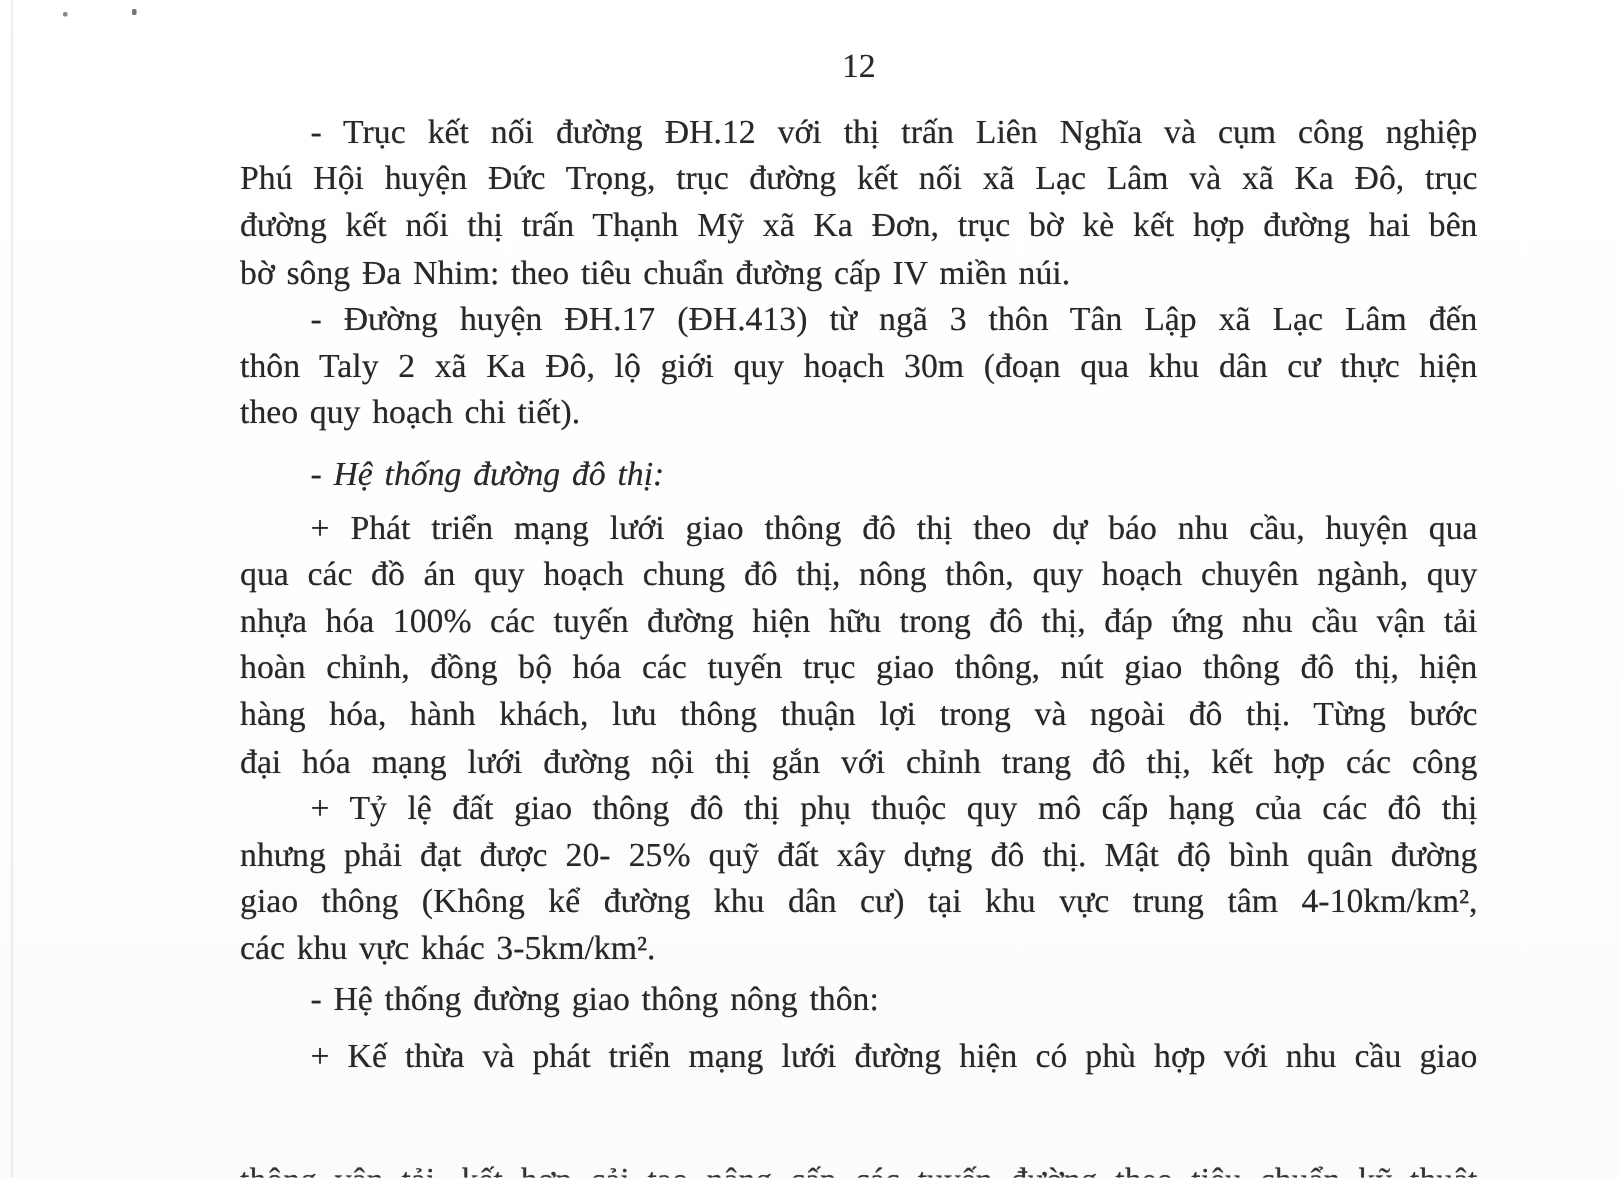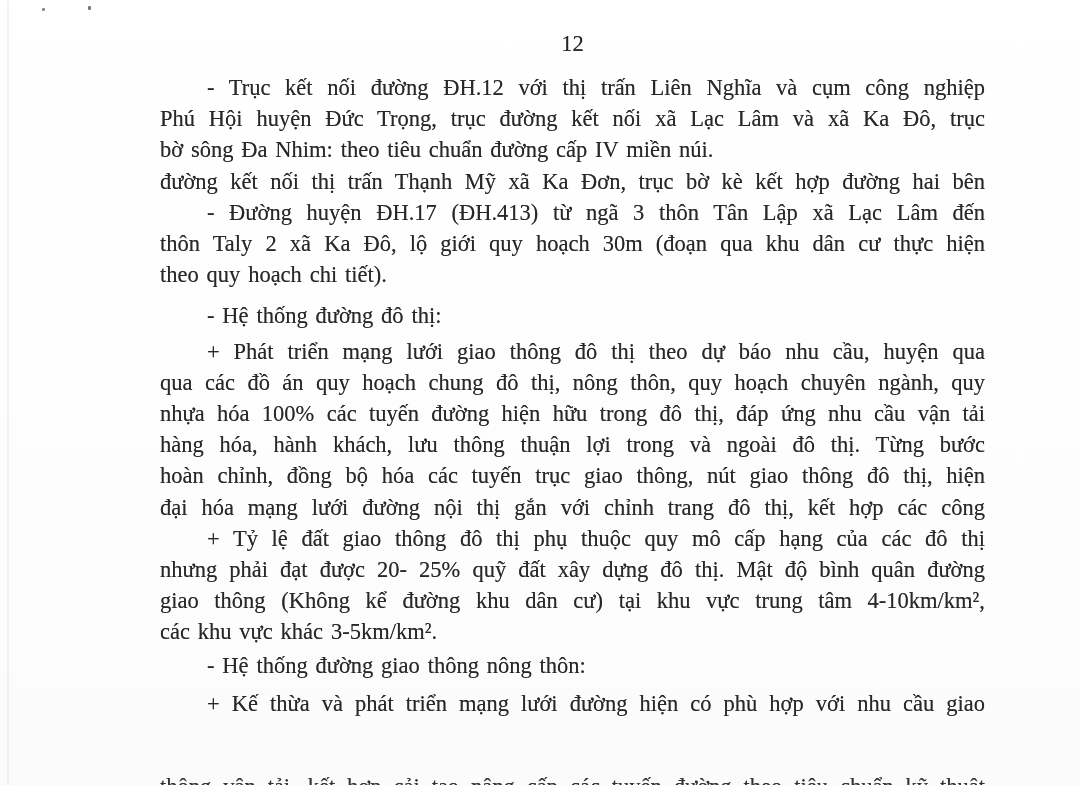--- a/index.html
+++ b/index.html
@@ -50,37 +50,37 @@
   <div class="edge-line"></div>
   <div class="speck s1"></div>
   <div class="speck s2"></div>
 
   <div class="page-number">12</div>
 
   <div class="text-block">
       <div class="block">
         <div class="line justify indent">- Trục kết nối đường ĐH.12 với thị trấn Liên Nghĩa và cụm công nghiệp</div>
         <div class="line justify">Phú Hội huyện Đức Trọng, trục đường kết nối xã Lạc Lâm và xã Ka Đô, trục</div>
+        <div class="line justify">đường kết nối thị trấn Thạnh Mỹ xã Ka Đơn, trục bờ kè kết hợp đường hai bên</div>
         <div class="line">bờ sông Đa Nhim: theo tiêu chuẩn đường cấp IV miền núi.</div>
-        <div class="line justify">đường kết nối thị trấn Thạnh Mỹ xã Ka Đơn, trục bờ kè kết hợp đường hai bên</div>
       </div>
       <div class="block">
         <div class="line justify indent">- Đường huyện ĐH.17 (ĐH.413) từ ngã 3 thôn Tân Lập xã Lạc Lâm đến</div>
         <div class="line justify">thôn Taly 2 xã Ka Đô, lộ giới quy hoạch 30m (đoạn qua khu dân cư thực hiện</div>
         <div class="line">theo quy hoạch chi tiết).</div>
       </div>
-      <div class="block" style="margin-top: 10px;">
+      <div class="block" style="margin-top: 10px; font-style: italic;">
         <div class="line indent">- Hệ thống đường đô thị:</div>
       </div>
       <div class="block" style="margin-top: 4px;">
         <div class="line justify indent">+ Phát triển mạng lưới giao thông đô thị theo dự báo nhu cầu, huyện qua</div>
         <div class="line justify">qua các đồ án quy hoạch chung đô thị, nông thôn, quy hoạch chuyên ngành, quy</div>
         <div class="line justify">nhựa hóa 100% các tuyến đường hiện hữu trong đô thị, đáp ứng nhu cầu vận tải</div>
+        <div class="line justify">hoàn chỉnh, đồng bộ hóa các tuyến trục giao thông, nút giao thông đô thị, hiện</div>
         <div class="line justify">hàng hóa, hành khách, lưu thông thuận lợi trong và ngoài đô thị. Từng bước</div>
-        <div class="line justify">hoàn chỉnh, đồng bộ hóa các tuyến trục giao thông, nút giao thông đô thị, hiện</div>
         <div class="line justify">đại hóa mạng lưới đường nội thị gắn với chỉnh trang đô thị, kết hợp các công</div>
       </div>
       <div class="block">
         <div class="line justify indent">+ Tỷ lệ đất giao thông đô thị phụ thuộc quy mô cấp hạng của các đô thị</div>
         <div class="line justify">nhưng phải đạt được 20- 25% quỹ đất xây dựng đô thị. Mật độ bình quân đường</div>
         <div class="line justify">giao thông (Không kể đường khu dân cư) tại khu vực trung tâm 4-10km/km²,</div>
         <div class="line">các khu vực khác 3-5km/km².</div>
       </div>
       <div class="block" style="margin-top: 2px;">
         <div class="line indent">- Hệ thống đường giao thông nông thôn:</div>

